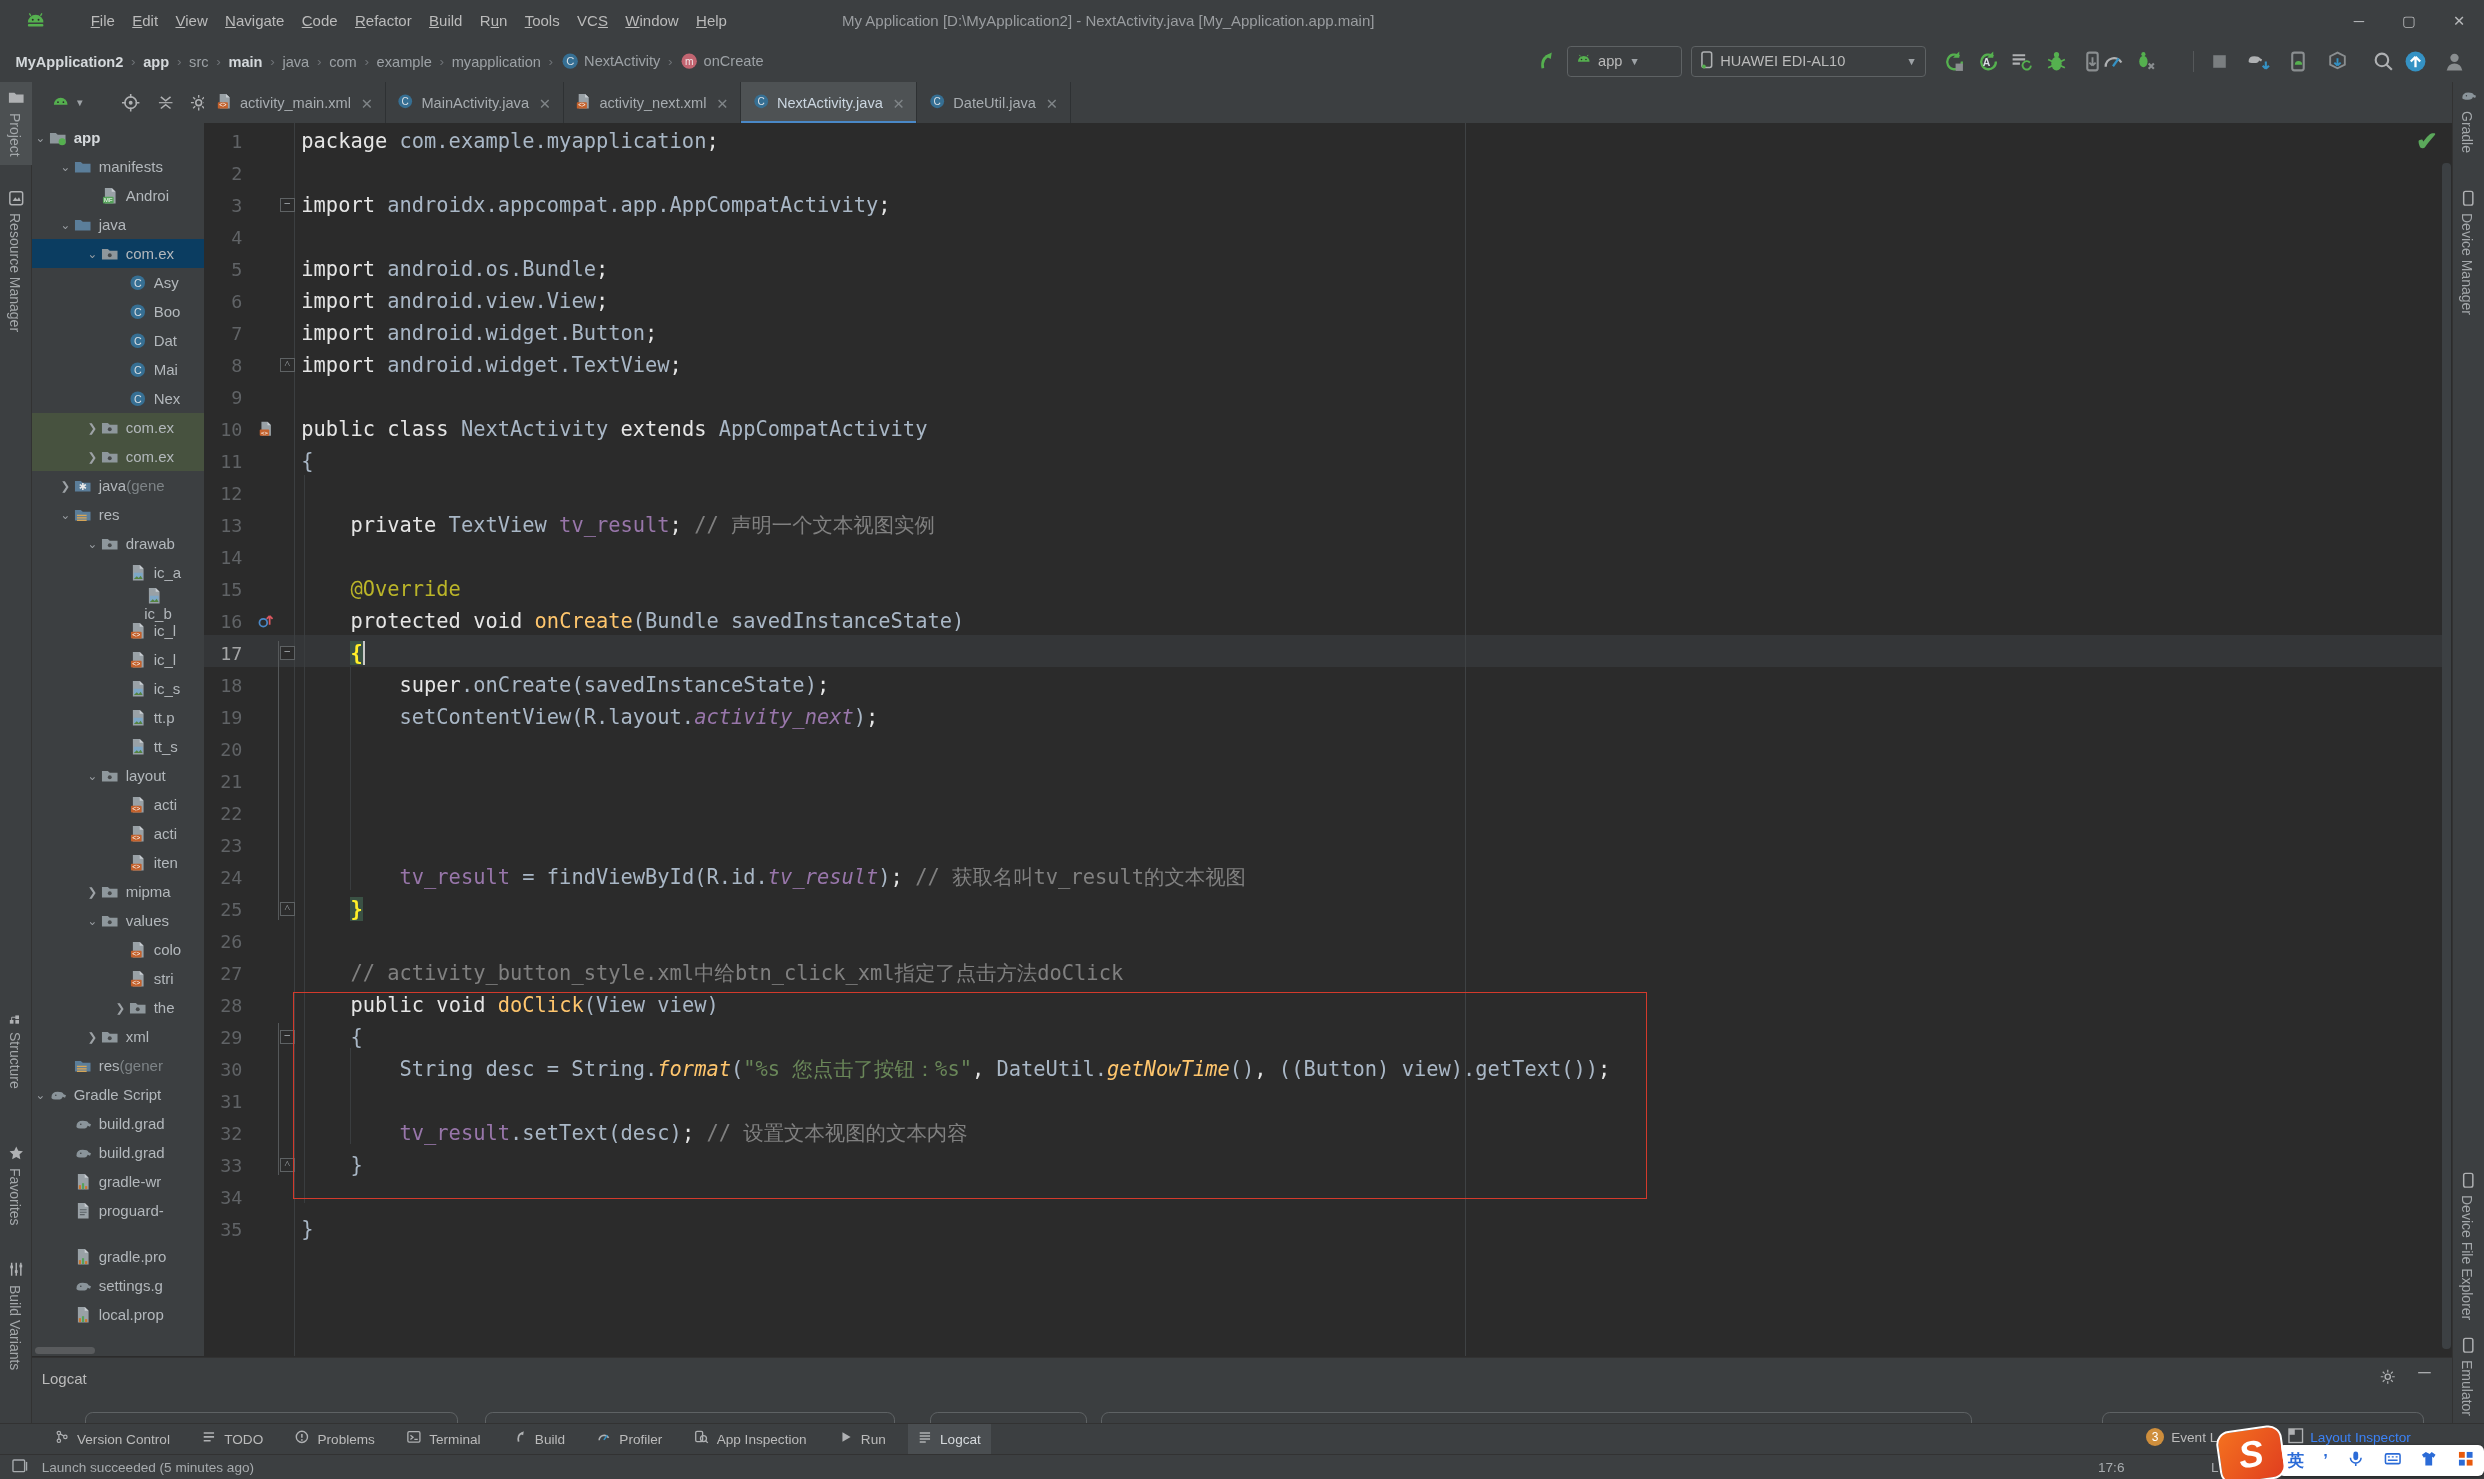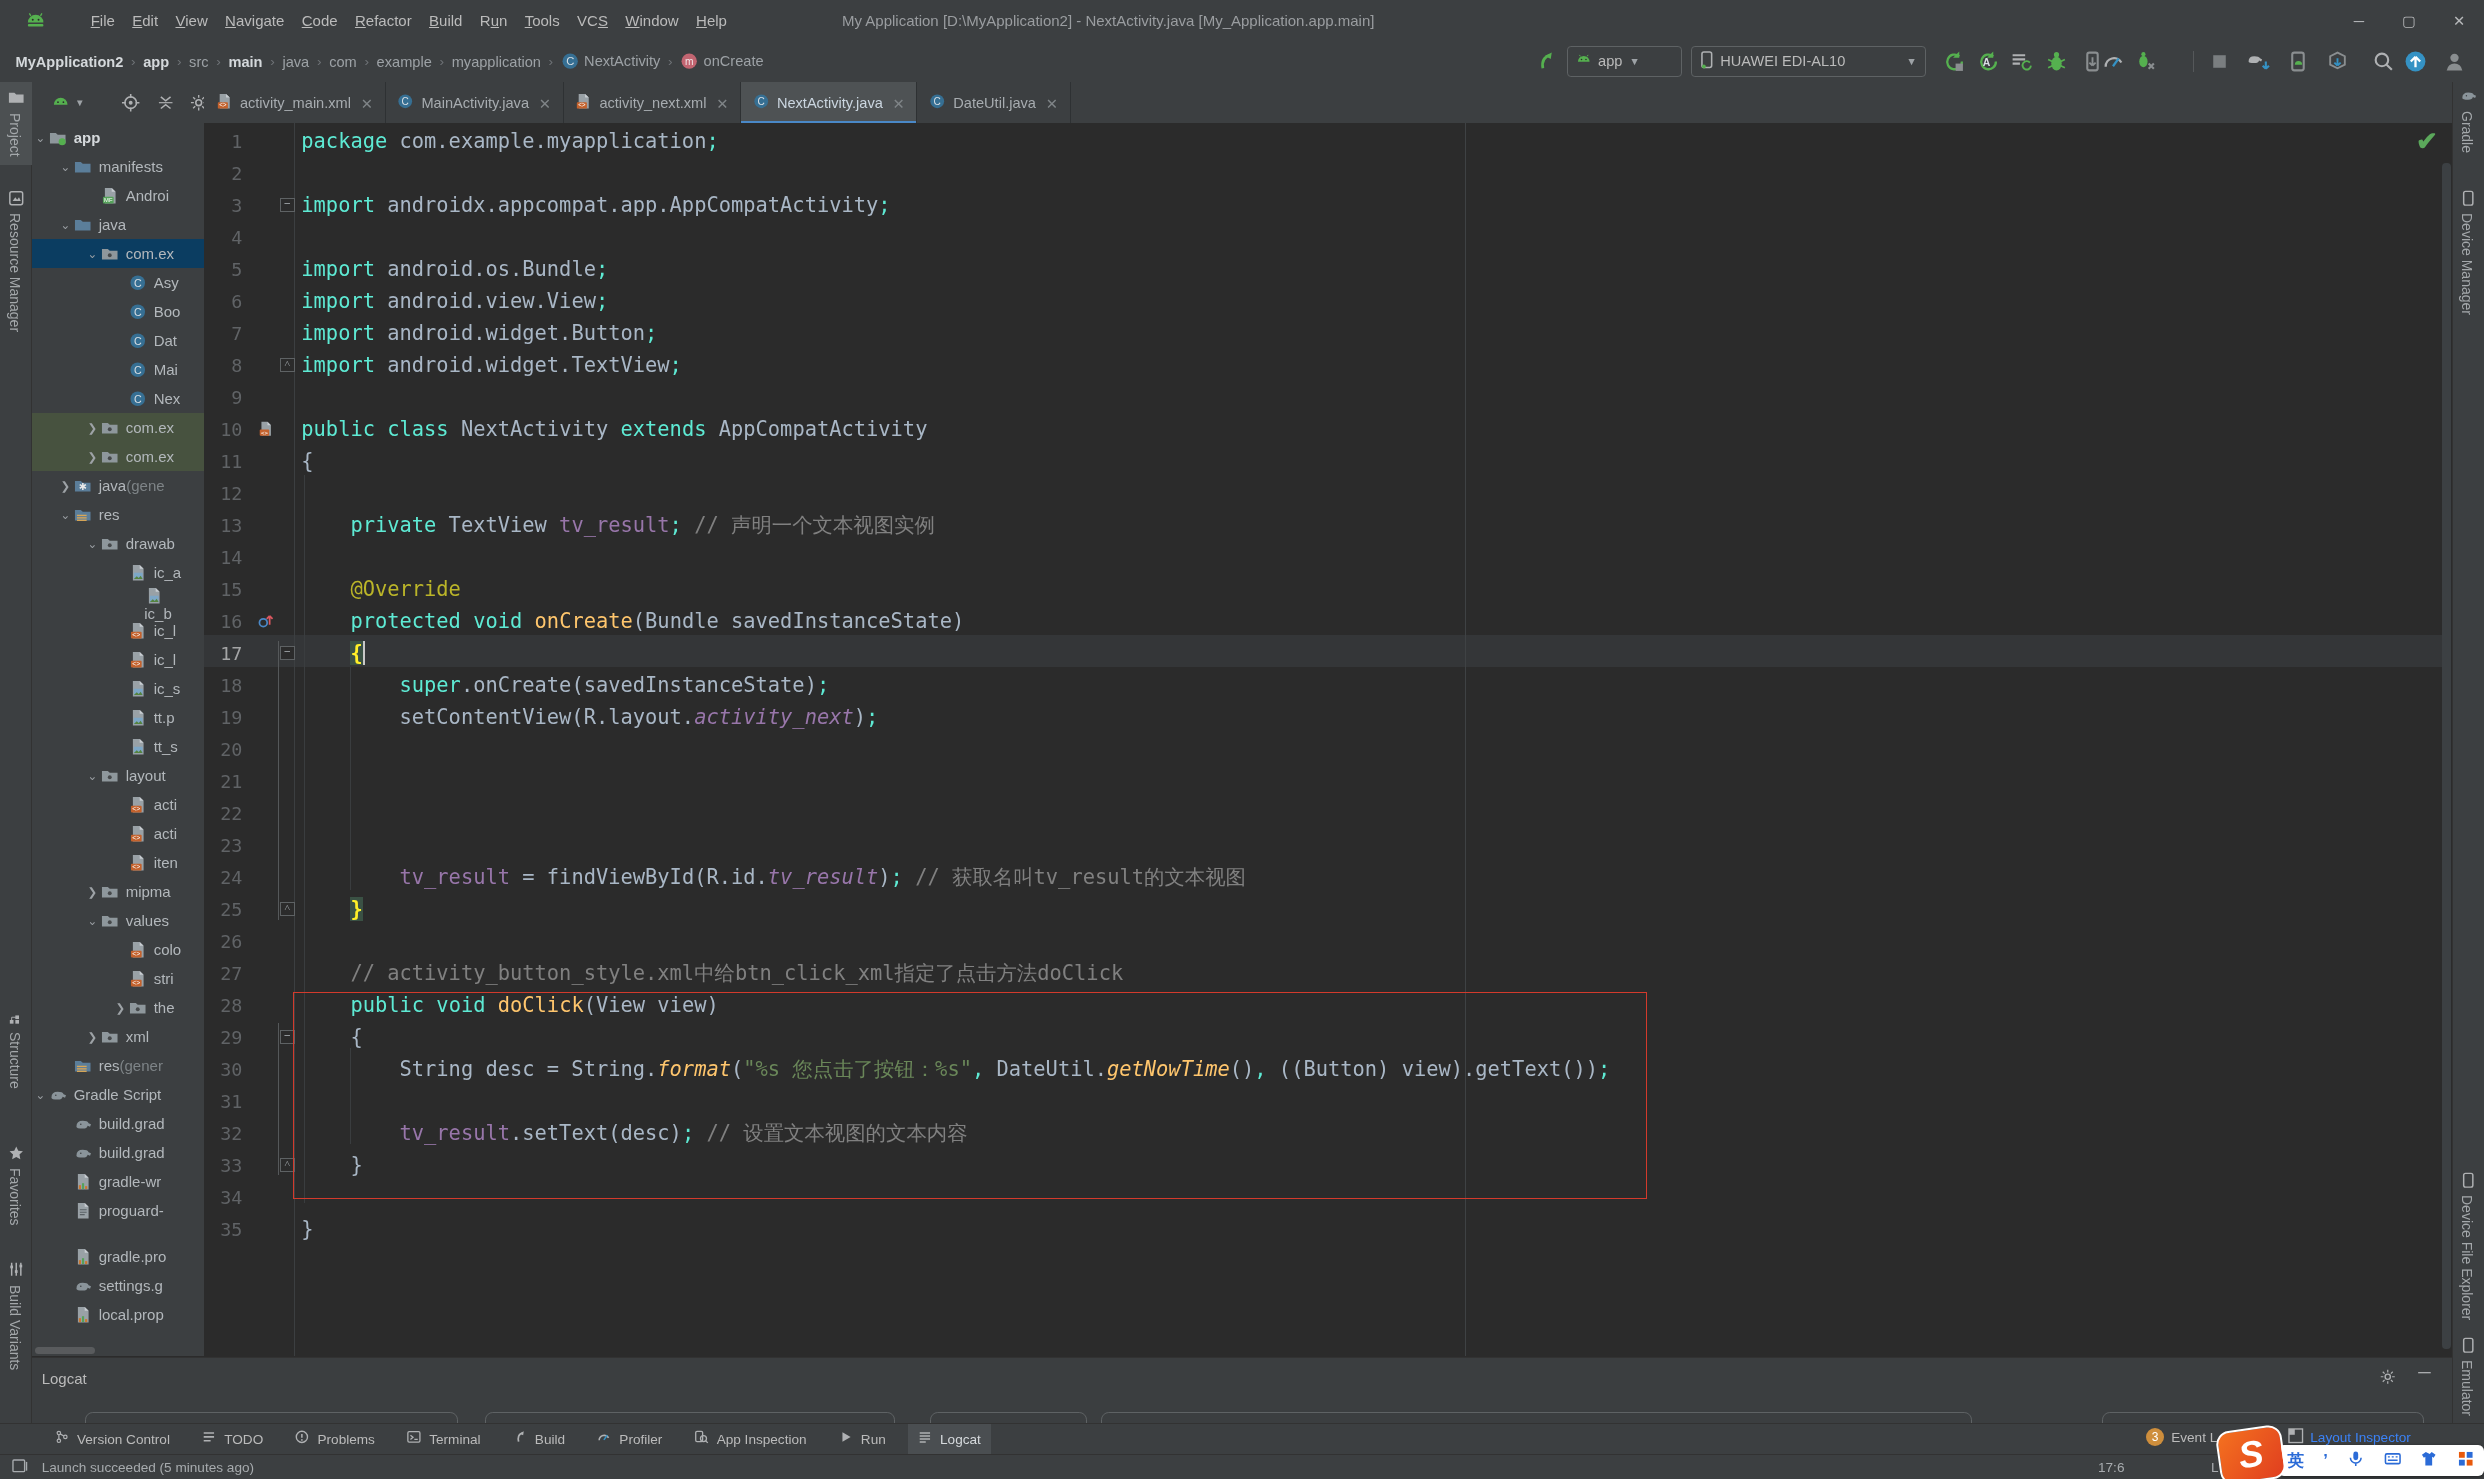--- a/index.html
+++ b/index.html
@@ -45,21 +45,21 @@
   .trow.bold .tlabel{font-weight:bold;color:#D5D9DC;}
   
   .editor-bg{left:204px;top:123px;width:2248px;height:1233px;background:#2B2B2B;}
   .caretline{left:204px;top:635px;width:2239px;height:32px;background:#343638;}
   .code{left:204px;top:125px;width:2242px;font-family:"DejaVu Sans Mono",monospace;font-size:20.4px;}
   .cl{height:32px;display:flex;align-items:center;white-space:pre;}
   .cl .num{width:47px;padding-right:8.7px;box-sizing:border-box;text-align:right;font-size:18.4px;color:#606366;flex:none;}
   .cl .ico{width:29px;flex:none;display:flex;align-items:center;justify-content:center;}
   .cl .fold{width:21.3px;flex:none;display:flex;align-items:center;color:#9DA2A6;}
   .fm{width:12.6px;height:12.6px;border:1px solid #5E6264;background:#2B2B2B;font-size:10.7px;line-height:10.7px;text-align:center;color:#9DA2A6;}
-  .tk-k{color:#5eead4;} .tk-p{color:#A9B7C6;} .tk-c{color:#808080;} .tk-s{color:#6A8759;}
+  .tk-k{color:#e5e5e5;} .tk-p{color:#A9B7C6;} .tk-c{color:#808080;} .tk-s{color:#6A8759;}
   .tk-a{color:#BBB529;} .tk-m{color:#FFC66D;} .tk-f{color:#9876AA;}
   .tk-fi{color:#9876AA;font-style:italic;} .tk-mi{color:#FFC66D;font-style:italic;}
   .tk-b{color:#FFEF28;background:#3A5144;font-weight:bold;}
   .caret-bar{display:inline-block;width:1.9px;height:24px;background:#C8C8C8;vertical-align:middle;}
   .vline{position:absolute;width:1px;}
   
   .logcat{left:32px;top:1357px;width:2420px;height:66px;background:#3B3E40;border-top:1px solid #323232;box-sizing:border-box;overflow:hidden;}
   .lc-box{position:absolute;top:54px;height:25px;border:1px solid #5E6264;border-radius:7.8px;}
   .toolbar-bottom{left:0;top:1423px;width:2484px;height:31px;background:#3C3F41;border-top:1px solid #323232;box-sizing:border-box;
                   display:flex;align-items:center;padding-left:45px;}

